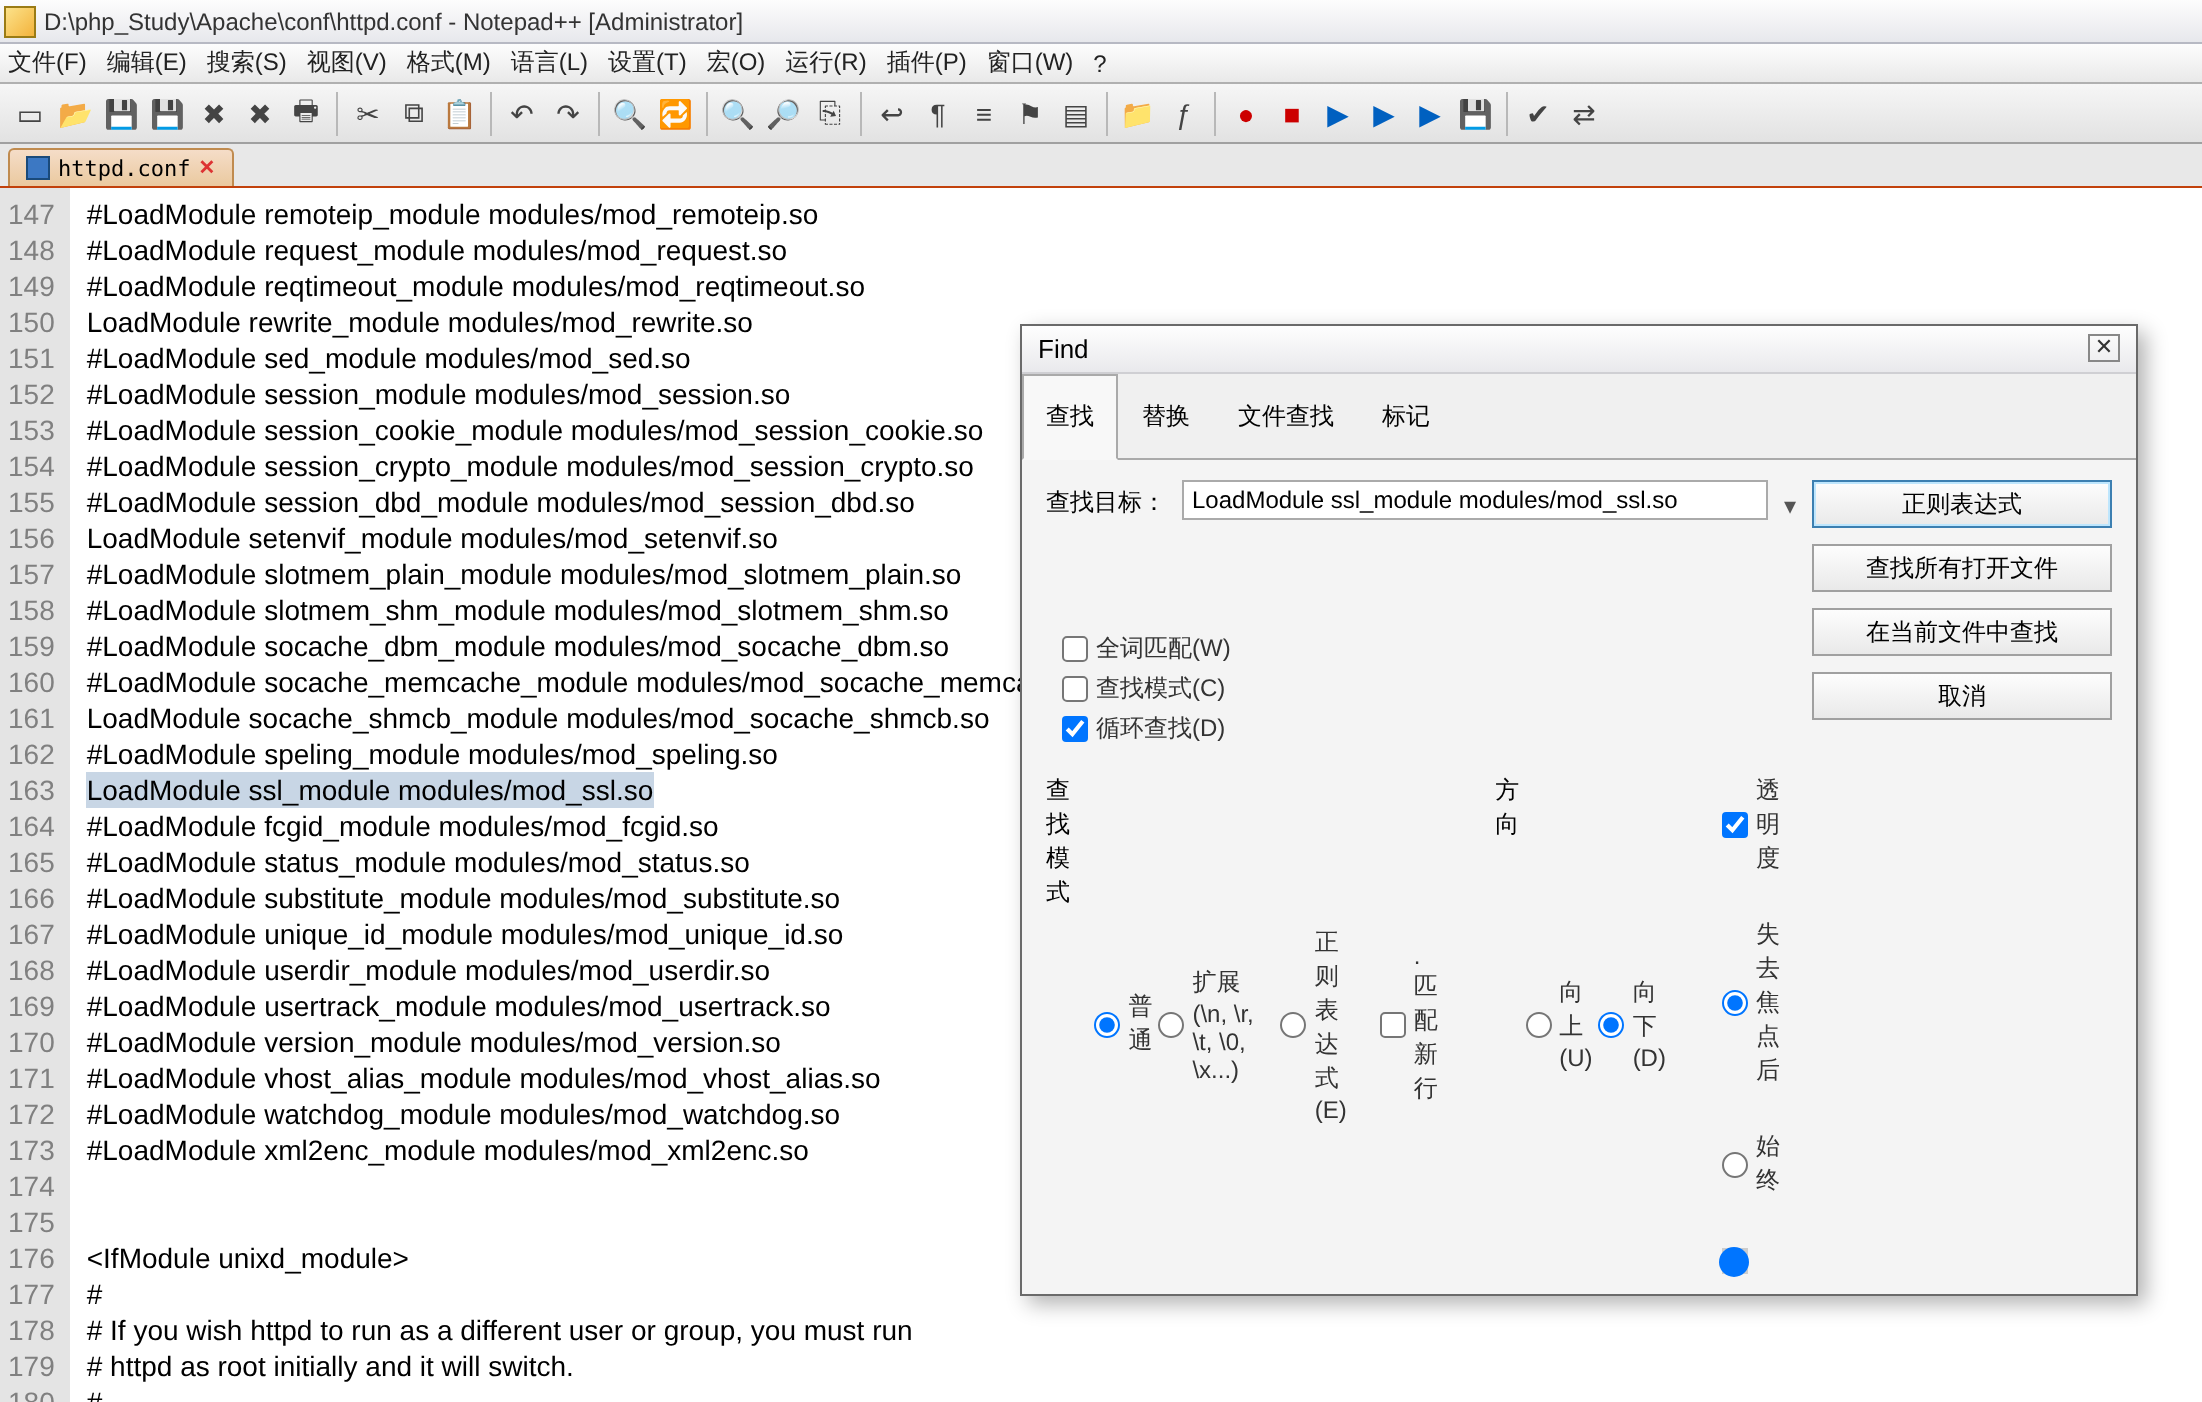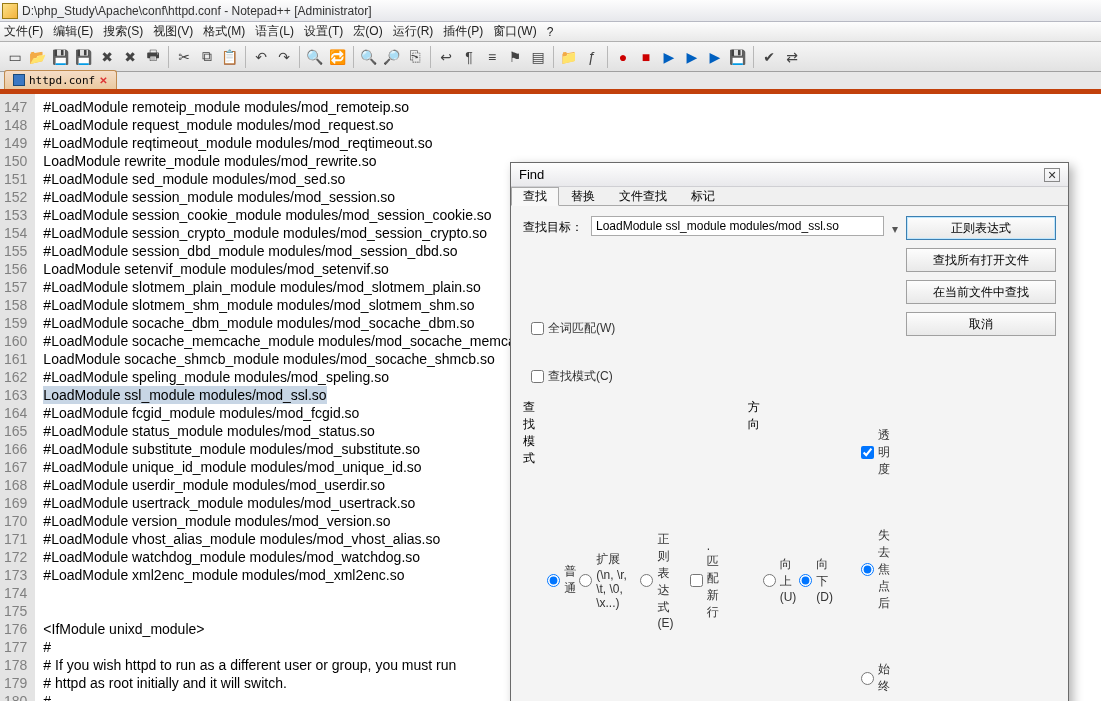--- a/index.html
+++ b/index.html
@@ -5,42 +5,42 @@
   * { margin: 0; padding: 0; box-sizing: border-box; }
   body { font-family: "Microsoft YaHei", Tahoma, Arial, sans-serif; font-size: 12px; background: #f0f0f0; width: 1101px; height: 701px; overflow: hidden; position: relative; }
   .titlebar { background: linear-gradient(#fdfdfd,#e7e8ec); height: 22px; border-bottom: 1px solid #b7b9c3; display: flex; align-items: center; padding: 0 2px; }
   .titlebar .icon { width: 16px; height: 16px; background: linear-gradient(135deg,#fce28a,#f3b33c); border: 1px solid #9a7b15; margin-right: 4px; display:inline-block; }
   .titlebar .title { font-size: 12px; color: #333; }
   .menubar { background: linear-gradient(#fdfdfd,#e9e9e9); height: 20px; border-bottom: 1px solid #b0b0b0; display: flex; align-items: center; padding-left: 4px; }
   .menubar span { margin-right: 10px; font-size: 12px; color: #222; cursor: default; }
   .toolbar { background: linear-gradient(#f6f6f6,#e2e2e2); height: 30px; border-bottom: 1px solid #a0a0a0; display: flex; align-items: center; padding: 0 4px; gap: 1px; }
   .tbtn { width: 22px; height: 22px; border: 1px solid transparent; display: inline-flex; align-items: center; justify-content: center; font-size: 14px; color: #444; }
   .tsep { width: 1px; height: 22px; background: #b8b8b8; margin: 0 3px; }
-  .tabbar { background: #e8e8e8; height: 22px; border-bottom: 5px solid #c2410c; display: flex; align-items: flex-end; padding-left: 4px; }
+  .tabbar { background: #e8e8e8; height: 22px; border-bottom: 1px solid #c2410c; display: flex; align-items: flex-end; padding-left: 4px; }
   .tab { background: linear-gradient(#f5ddc8,#eac99f); border: 1px solid #c08b4f; border-bottom: none; height: 19px; padding: 2px 8px; font-size: 11px; display: flex; align-items: center; gap: 4px; border-radius: 3px 3px 0 0; }
   .tab .close { color: #d33; font-weight: bold; font-size: 10px; }
   .editor { position: relative; background: #fff; height: calc(701px - 22px - 20px - 30px - 22px); display: flex; font-family: Liberation Sans, sans-serif; font-size: 14px; }
   .gutter { background: #e4e4e4; color: #808080; text-align: right; padding: 4px 8px 4px 4px; line-height: 18px; user-select: none; }
   .code { padding: 4px 8px; line-height: 18px; flex: 1; white-space: pre; }
   .code .line { height: 18px; }
   .code .hl { background: #c8d6e5; display: inline-block; }
   
   .find-dialog { position: absolute; left: 510px; top: 162px; width: 559px; background: #f4f4f4; border: 1px solid #6a6a6a; box-shadow: 4px 4px 10px rgba(0,0,0,.3); font-family: "Microsoft YaHei","Segoe UI",sans-serif; }
-  .find-title { background: linear-gradient(#fefefe,#e9e9ec); border-bottom: 1px solid #cfcfd3; padding: 4px 8px; display: flex; justify-content: space-between; align-items: flex-end; font-size: 13px; }
+  .find-title { background: linear-gradient(#fefefe,#e9e9ec); border-bottom: 1px solid #cfcfd3; padding: 4px 8px; display: flex; justify-content: space-between; align-items: flex-start; font-size: 13px; }
   .find-title .xbtn { border: 1px solid #888; width: 16px; height: 14px; text-align: center; line-height: 12px; font-size: 11px; color: #333; cursor: pointer; }
   .find-tabs { display: flex; border-bottom: 1px solid #aaa; background: #f0f0f0; }
-  .find-tabs .ftab { padding: 0 11px; font-size: 12px; border: 1px solid transparent; border-bottom: none; cursor: pointer; text-align: center; }
+  .find-tabs .ftab { padding: 12px 11px; font-size: 12px; border: 1px solid transparent; border-bottom: none; cursor: pointer; text-align: center; }
   .find-tabs .ftab.active { background: #f8f8f8; border-color: #aaa; border-bottom: 1px solid #f8f8f8; margin-bottom: -1px; }
   .find-body { padding: 10px 12px; display: grid; grid-template-columns: 1fr 150px; gap: 8px; font-size: 12px; }
   .left-col { display: flex; flex-direction: column; gap: 6px; }
   .search-row { display: flex; align-items: flex-end; gap: 8px; margin-bottom: 50px; }
   .search-row label { white-space: nowrap; }
   .search-row select, .search-row input.combo { flex: 1; height: 20px; font-size: 12px; border: 1px solid #aaa; padding: 0 4px; background: #fff; }
   .chk-col { display: flex; flex-direction: column; gap: 3px; margin-left: 8px; margin-bottom: 8px; }
-  .chk-col label, .opt-group label { display: flex; align-items: center; gap: 4px; font-size: 12px; color: #333; margin-top: 28px; }
+  .chk-col label, .opt-group label { display: flex; align-items: center; gap: 4px; font-size: 12px; color: #333; }
   .chk-col input[type=checkbox], .opt-group input { width: 13px; height: 13px; }
   .bottom-row { display: flex; gap: 28px; }
   .opt-group { display: flex; flex-direction: row; gap: 3px; }
   .opt-group .grp-title { font-size: 12px; margin-bottom: 2px; }
   .right-col { display: flex; flex-direction: column; gap: 8px; }
   .dbtn { height: 24px; border: 1px solid #a0a0a0; background: linear-gradient(#fdfdfd,#e9e9e9); font-size: 12px; cursor: pointer; }
   .dbtn.primary { border-color: #3c7fb1; box-shadow: 0 0 0 1px #bee6fd inset; }
   .trans-group { display: flex; flex-direction: column; gap: 21px; }
   .slider { appearance: none; background: #ccc; height: 2px; width: 100px; margin-top: 4px; }
 </style>
@@ -178,20 +178,24 @@
       </div>
       <div class="chk-col">
         <label>
             <input type="checkbox" style="">
             <span>全词匹配(W)</span>
           </label>
         <label>
             <input type="checkbox" style="">
             <span>查找模式(C)</span>
           </label>
+        <label>
+            <input type="checkbox" checked="" style="">
+            <span>循环查找(D)</span>
+          </label>
       </div>
       <div class="bottom-row">
         <div class="opt-group">
           <div class="grp-title">查找模式</div>
           <label>
               <input type="radio" name="mode" checked="" style="">
               <span>普通</span>
             </label>
           <label>
               <input type="radio" name="mode" style="">

